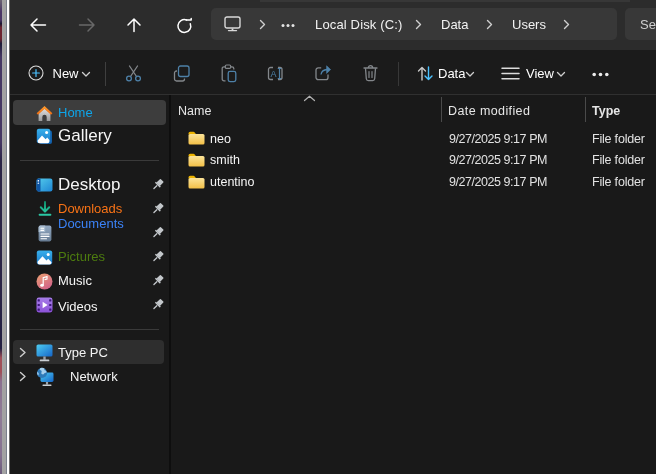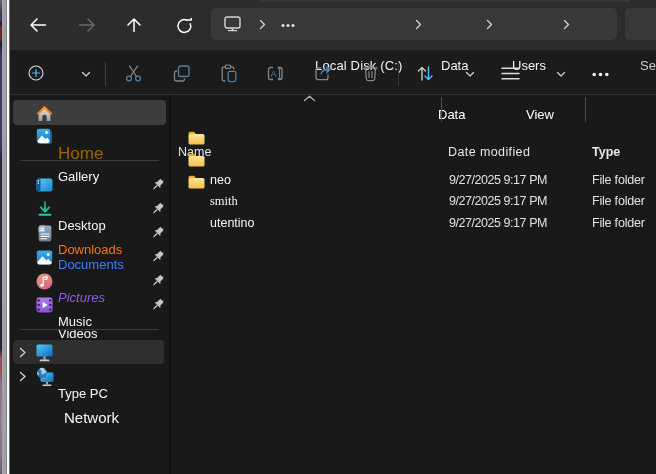--- a/index.html
+++ b/index.html
@@ -1,19 +1,19 @@
 <!DOCTYPE html>
 <html><head>
 <meta charset="utf-8">
 <style>
 * { margin:0; padding:0; box-sizing:border-box; }
 html,body { width:656px; height:474px; overflow:hidden; }
 body { font-family:"Liberation Sans",sans-serif; background:#191919; position:relative; }
 .abs { position:absolute; }
-.txt { position:absolute; white-space:nowrap;margin-top:41px; }
+.txt { position:absolute; white-space:nowrap; }
 </style>
 </head>
 <body>
 
 <div class="abs" style="left:0;top:0;width:2px;height:474px;background:linear-gradient(180deg,#6a6272 0%,#4a3566 2.5%,#4a3566 4.2%,#1a1530 5%,#6d2430 5.8%,#6d2430 8.2%,#1d1b38 9.2%,#453763 12%,#453763 30%,#2a2446 34%,#2a2446 62%,#232042 70%,#232042 73.5%,#a04f58 75.5%,#a04f58 78.5%,#8a7090 80.5%,#8f7b96 88%,#857090 96%,#6a5a7a 100%);"></div>
 <div class="abs" style="left:2px;top:0;width:4px;height:474px;background:#a2a2a2;"></div>
 <div class="abs" style="left:6px;top:0;width:1px;height:474px;background:#7a7f8c;"></div>
 <div class="abs" style="left:7px;top:0;width:2px;height:474px;background:#ffffff;"></div>
 <div class="abs" style="left:9px;top:0;width:1px;height:474px;background:#6a6a6a;"></div>
 
@@ -146,51 +146,51 @@
         <stop offset="1" stop-color="#ed6a12"></stop>
     </linearGradient>
     <linearGradient id="houseg" x1="0" y1="0" x2="0" y2="1">
       <stop offset="0" stop-color="#e2e2e2"></stop>
         <stop offset="1" stop-color="#9a9a9a"></stop>
     </linearGradient>
   </defs>
   <path d="M2.6 8.6 L8.5 3.2 L14.4 8.6 V16 H10.7 V12 a2.2 2.2 0 0 0 -4.4 0 V16 H2.6 Z" fill="url(#houseg)"></path>
   <path d="M0.6 8.2 L8.5 1 L16.4 8.2 L15 9.8 L8.5 3.9 L2 9.8 Z" fill="url(#roofg)"></path>
 </svg>
-<div class="txt" style="left:58px;top:106px;color:#a16207;font-size:17px;line-height:14px;">Home</div>
+<div class="txt" style="left:58px;top:106px;color:#0ea5e9;font-size:13px;line-height:14px;">Home</div>
 
 <svg class="abs" style="left:36px;top:128px;" width="17" height="17" viewBox="0 0 17 17">
   <defs>
     <linearGradient id="galg" x1="0" y1="0" x2="0" y2="1">
       <stop offset="0" stop-color="#38b0ec"></stop>
         <stop offset="1" stop-color="#1878c8"></stop>
     </linearGradient>
   </defs>
   <rect x="3.5" y="2.5" width="12.5" height="13.5" rx="2" fill="#135fa8"></rect>
   <rect x="0.8" y="0.8" width="13.4" height="14.4" rx="2" fill="url(#galg)"></rect>
   <circle cx="10.6" cy="4.6" r="1.5" fill="#ffffff"></circle>
   <path d="M1.6 12.6 L6 7.4 L9.6 11.3 L11.2 9.6 L13.4 12 V13.2 a2 2 0 0 1 -2 2 H3.6 a2 2 0 0 1 -2 -2 Z" fill="#ffffff"></path>
 </svg>
-<div class="txt" style="left:58px;top:129px;color:#f5f5f5;font-size:13px;line-height:14px;">Gallery</div>
+<div class="txt" style="left:58px;top:129px;color:#f5f5f5;font-size:17px;line-height:14px;">Gallery</div>
 
 <div class="abs" style="left:20px;top:160px;width:139px;height:1px;background:#3a3a3a;"></div>
 
 <svg class="abs" style="left:36px;top:178px;" width="17" height="14" viewBox="0 0 17 14">
   <defs>
     <linearGradient id="deskg" x1="0" y1="0" x2="1" y2="1">
       <stop offset="0" stop-color="#55cdec"></stop>
         <stop offset="1" stop-color="#1e86d4"></stop>
     </linearGradient>
   </defs>
   <rect x="0.5" y="0.5" width="16" height="13" rx="2.2" fill="url(#deskg)"></rect>
   <path d="M0.5 2.7 a2.2 2.2 0 0 1 2.2 -2.2 h1.8 V13.5 H2.7 a2.2 2.2 0 0 1 -2.2 -2.2 Z" fill="#0f55a4"></path>
   <rect x="1.6" y="2.1" width="1.5" height="1.5" rx="0.4" fill="#ffffff"></rect>
   <rect x="1.6" y="4.6" width="1.5" height="1.5" rx="0.4" fill="#eef6ff" opacity="0.8"></rect>
 </svg>
-<div class="txt" style="left:58px;top:178px;color:#f5f5f5;font-size:13px;line-height:14px;">Desktop</div>
+<div class="txt" style="left:58px;top:178px;color:#f5f5f5;font-size:17px;line-height:14px;">Desktop</div>
 
 <svg class="abs" style="left:37px;top:201px;" width="16" height="16" viewBox="0 0 16 16">
   <defs>
     <linearGradient id="dlg" x1="0" y1="0" x2="0" y2="1">
       <stop offset="0" stop-color="#0f8f6a"></stop>
         <stop offset="1" stop-color="#25c39c"></stop>
     </linearGradient>
   </defs>
   <path d="M8 1 V9.5 M3.8 6.3 L8 10.6 L12.2 6.3" fill="none" stroke="url(#dlg)" stroke-width="2" stroke-linecap="round" stroke-linejoin="round"></path>
   <path d="M2.6 13.7 H13.4" stroke="#2bc7a4" stroke-width="2" stroke-linecap="round"></path>
@@ -215,21 +215,21 @@
   <defs>
     <linearGradient id="picg" x1="0" y1="0" x2="0" y2="1">
       <stop offset="0" stop-color="#38b0ec"></stop>
         <stop offset="1" stop-color="#1878c8"></stop>
     </linearGradient>
   </defs>
   <rect x="0.8" y="0.5" width="15.4" height="14" rx="2" fill="url(#picg)"></rect>
   <circle cx="12.2" cy="4.4" r="1.5" fill="#ffffff"></circle>
   <path d="M1.5 11.8 L6.5 6.2 L10.5 10.6 L12.2 8.8 L15.5 12.2 V12.5 a2 2 0 0 1 -2 2 H3.5 a2 2 0 0 1 -2 -2 Z" fill="#ffffff"></path>
 </svg>
-<div class="txt" style="left:58px;top:250px;color:#8b5cf6;font-size:13px;line-height:14px;font-style:italic;">Pictures</div>
+<div class="txt" style="left:58px;top:250px;color:#4d7c0f;font-size:13px;line-height:14px;">Pictures</div>
 
 <svg class="abs" style="left:36px;top:273px;" width="17" height="17" viewBox="0 0 17 17">
   <defs>
     <linearGradient id="musg" x1="0.2" y1="0" x2="0.8" y2="1">
       <stop offset="0" stop-color="#eb9d74"></stop>
         <stop offset="1" stop-color="#d05f8a"></stop>
     </linearGradient>
   </defs>
   <circle cx="8.5" cy="8.5" r="8" fill="url(#musg)"></circle>
   <path d="M7.2 12.2 V4.6 L11 3.6 V6 L8.6 6.7" fill="none" stroke="#ffffff" stroke-width="1.2"></path>
@@ -246,21 +246,21 @@
   </defs>
   <rect x="0.5" y="0.5" width="16" height="15" rx="2.4" fill="url(#vidg)"></rect>
   <rect x="1.6" y="2.2" width="2.2" height="2.2" rx="0.5" fill="#3d1a78"></rect>
   <rect x="1.6" y="6.9" width="2.2" height="2.2" rx="0.5" fill="#3d1a78"></rect>
   <rect x="1.6" y="11.6" width="2.2" height="2.2" rx="0.5" fill="#3d1a78"></rect>
   <rect x="13.2" y="2.2" width="2.2" height="2.2" rx="0.5" fill="#3d1a78"></rect>
   <rect x="13.2" y="6.9" width="2.2" height="2.2" rx="0.5" fill="#3d1a78"></rect>
   <rect x="13.2" y="11.6" width="2.2" height="2.2" rx="0.5" fill="#3d1a78"></rect>
   <path d="M6.6 4.8 L11.6 8 L6.6 11.2 Z" fill="#ffffff"></path>
 </svg>
-<div class="txt" style="left:58px;top:286px;color:#f5f5f5;font-size:13px;line-height:14px;">Videos</div>
+<div class="txt" style="left:58px;top:300px;color:#f5f5f5;font-size:13px;line-height:14px;">Videos</div>
 
 <svg class="abs pin" style="left:151px;top:178px;" width="13" height="14" viewBox="0 0 13 14">
   <g transform="rotate(45 6.5 7)" fill="#c3c7cb">
     <rect x="4.1" y="0.5" width="4.8" height="5.5" rx="0.7"></rect>
     <rect x="3" y="5.7" width="7" height="1.6" rx="0.5"></rect>
     <rect x="5.85" y="7.3" width="1.3" height="5.4" rx="0.65"></rect>
   </g>
 </svg>
 <svg class="abs pin" style="left:151px;top:202px;" width="13" height="14" viewBox="0 0 13 14">
   <g transform="rotate(45 6.5 7)" fill="#c3c7cb">
@@ -327,21 +327,21 @@
         <stop offset="1" stop-color="#1565c8"></stop>
     </linearGradient>
   </defs>
   <rect x="4.5" y="5.5" width="13" height="9.5" rx="1.4" fill="url(#netg)"></rect>
   <rect x="9.9" y="15" width="2.2" height="2.6" fill="#9aa2aa"></rect>
   <path d="M7.2 18.3 H14.8" stroke="#c9ced3" stroke-width="1.6" stroke-linecap="round"></path>
   <circle cx="6" cy="6" r="5.1" fill="#2e7ab8"></circle>
   <path d="M4.2 1.3 c1.5 -0.7 3 -0.6 4.3 0.2 c-0.5 1 -0.2 1.7 0.9 2.1 c1 0.4 1.3 1.2 0.9 2.2 c-0.9 -0.3 -1.7 0 -2.1 0.8 c-0.4 0.8 -1.2 1 -2 0.7 c-0.9 -0.4 -1.1 -1.1 -0.7 -2 c0.4 -0.9 0.1 -1.6 -0.9 -2 c-1 -0.4 -1.2 -1.1 -0.4 -2 Z" fill="#a6cfec"></path>
   <path d="M2.2 8.6 a5.1 5.1 0 0 1 -1.2 -3.4 c0.9 0 1.5 0.5 1.7 1.4 c0.2 0.8 -0.1 1.5 -0.5 2 Z" fill="#a6cfec"></path>
 </svg>
-<div class="txt" style="left:64px;top:370px;color:#f5f5f5;font-size:15px;line-height:14px;">Network</div>
+<div class="txt" style="left:70px;top:370px;color:#f5f5f5;font-size:13px;line-height:14px;">Network</div>
 
 <div class="txt" style="left:178px;top:104px;color:#e6e6e6;font-size:12.5px;line-height:14px;">Name</div>
 <svg class="abs" style="left:303px;top:95px;" width="13" height="7" viewBox="0 0 13 7">
   <path d="M1.5 5.5 L6.5 1.2 L11.5 5.5" fill="none" stroke="#b0b0b0" stroke-width="1.2" stroke-linecap="round" stroke-linejoin="round"></path>
 </svg>
 <div class="abs" style="left:441px;top:97px;width:1px;height:25px;background:#4a4a4a;"></div>
 <div class="txt" style="left:448px;top:104px;color:#e6e6e6;font-size:12.5px;line-height:14px;letter-spacing:0.4px;">Date modified</div>
 <div class="abs" style="left:585px;top:97px;width:1px;height:25px;background:#4a4a4a;"></div>
 <div class="txt" style="left:592px;top:104px;color:#e6e6e6;font-size:12.5px;line-height:14px;font-weight:bold;">Type</div>
 
@@ -356,21 +356,21 @@
   <rect x="0.5" y="2.9" width="16" height="10.6" rx="1.5" fill="url(#foldg)"></rect>
 </svg>
 <div class="txt" style="left:210px;top:132px;color:#f5f5f5;font-size:12.5px;line-height:14px;">neo</div>
 <div class="txt" style="left:449px;top:132px;color:#e2e2e2;font-size:12.5px;line-height:14px;letter-spacing:-0.45px;">9/27/2025 9:17 PM</div>
 <div class="txt" style="left:592px;top:132px;color:#e2e2e2;font-size:12.5px;line-height:14px;letter-spacing:-0.2px;">File folder</div>
 
 <svg class="abs" style="left:188px;top:153px;" width="17" height="14" viewBox="0 0 17 14">
   <path d="M0.5 2.4 a1.6 1.6 0 0 1 1.6 -1.6 h3.3 a1.6 1.6 0 0 1 1.3 0.7 l1.6 2.1 H0.5 Z" fill="#edb400"></path>
   <rect x="0.5" y="2.9" width="16" height="10.6" rx="1.5" fill="url(#foldg)"></rect>
 </svg>
-<div class="txt" style="left:210px;top:153px;color:#f5f5f5;font-size:12.5px;line-height:14px;font-family:Liberation Serif, serif;">smith</div>
+<div class="txt" style="left:210px;top:153px;color:#f5f5f5;font-size:12.5px;line-height:14px;">smith</div>
 <div class="txt" style="left:449px;top:153px;color:#e2e2e2;font-size:12.5px;line-height:14px;letter-spacing:-0.45px;">9/27/2025 9:17 PM</div>
 <div class="txt" style="left:592px;top:153px;color:#e2e2e2;font-size:12.5px;line-height:14px;letter-spacing:-0.2px;">File folder</div>
 
 <svg class="abs" style="left:188px;top:175px;" width="17" height="14" viewBox="0 0 17 14">
   <path d="M0.5 2.4 a1.6 1.6 0 0 1 1.6 -1.6 h3.3 a1.6 1.6 0 0 1 1.3 0.7 l1.6 2.1 H0.5 Z" fill="#edb400"></path>
   <rect x="0.5" y="2.9" width="16" height="10.6" rx="1.5" fill="url(#foldg)"></rect>
 </svg>
 <div class="txt" style="left:210px;top:175px;color:#f5f5f5;font-size:12.5px;line-height:14px;">utentino</div>
 <div class="txt" style="left:449px;top:175px;color:#e2e2e2;font-size:12.5px;line-height:14px;letter-spacing:-0.45px;">9/27/2025 9:17 PM</div>
 <div class="txt" style="left:592px;top:175px;color:#e2e2e2;font-size:12.5px;line-height:14px;letter-spacing:-0.2px;">File folder</div>

